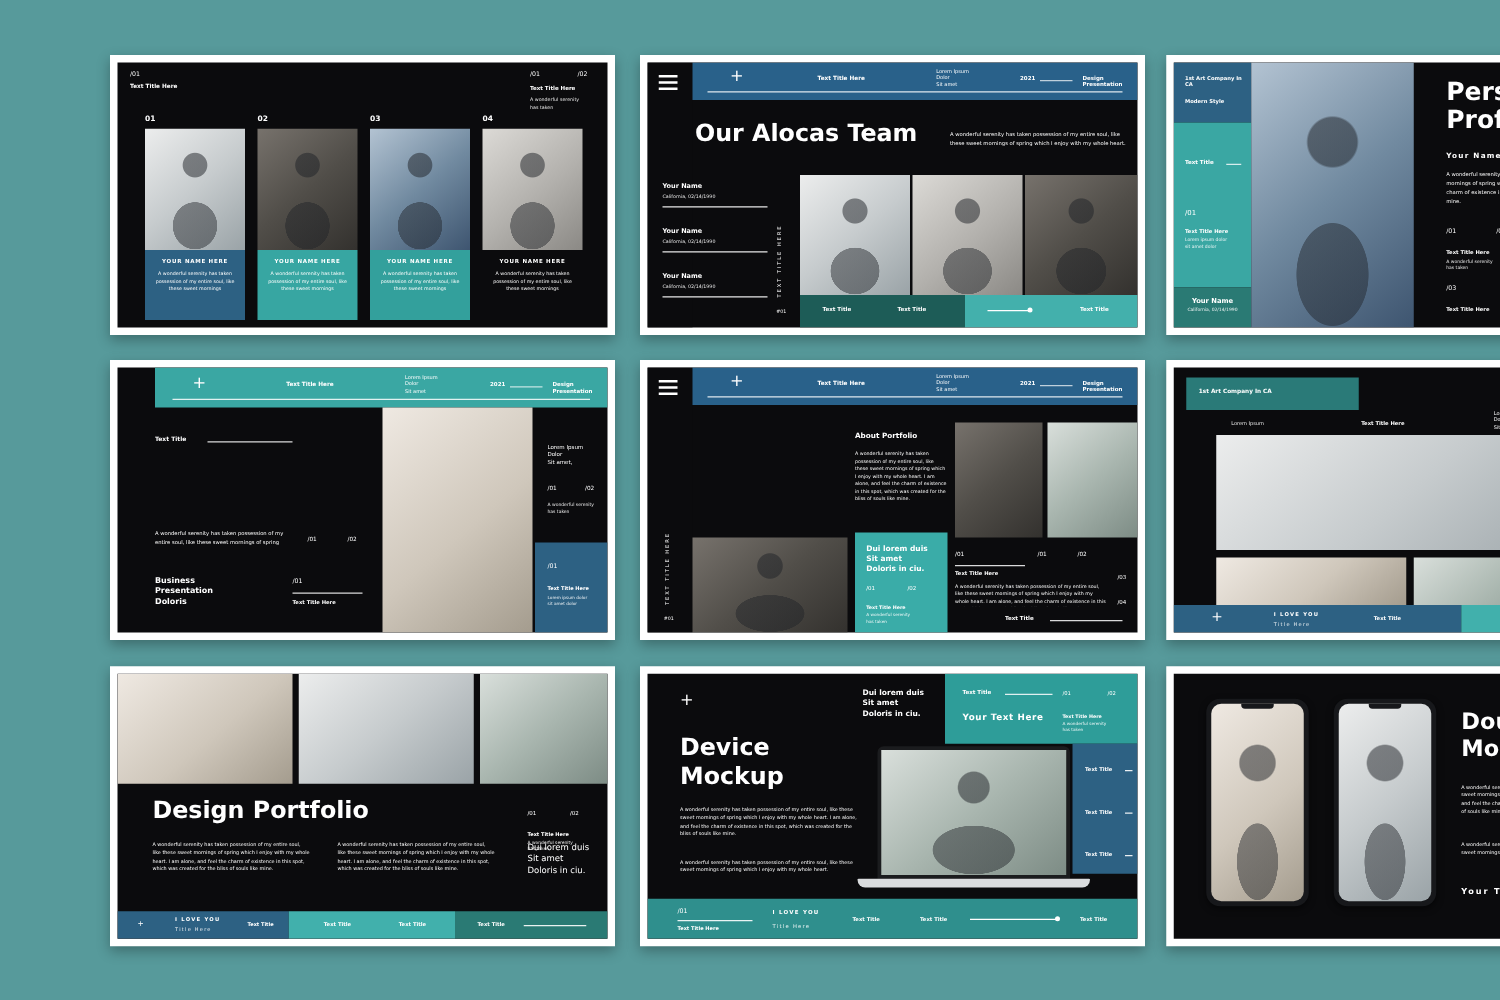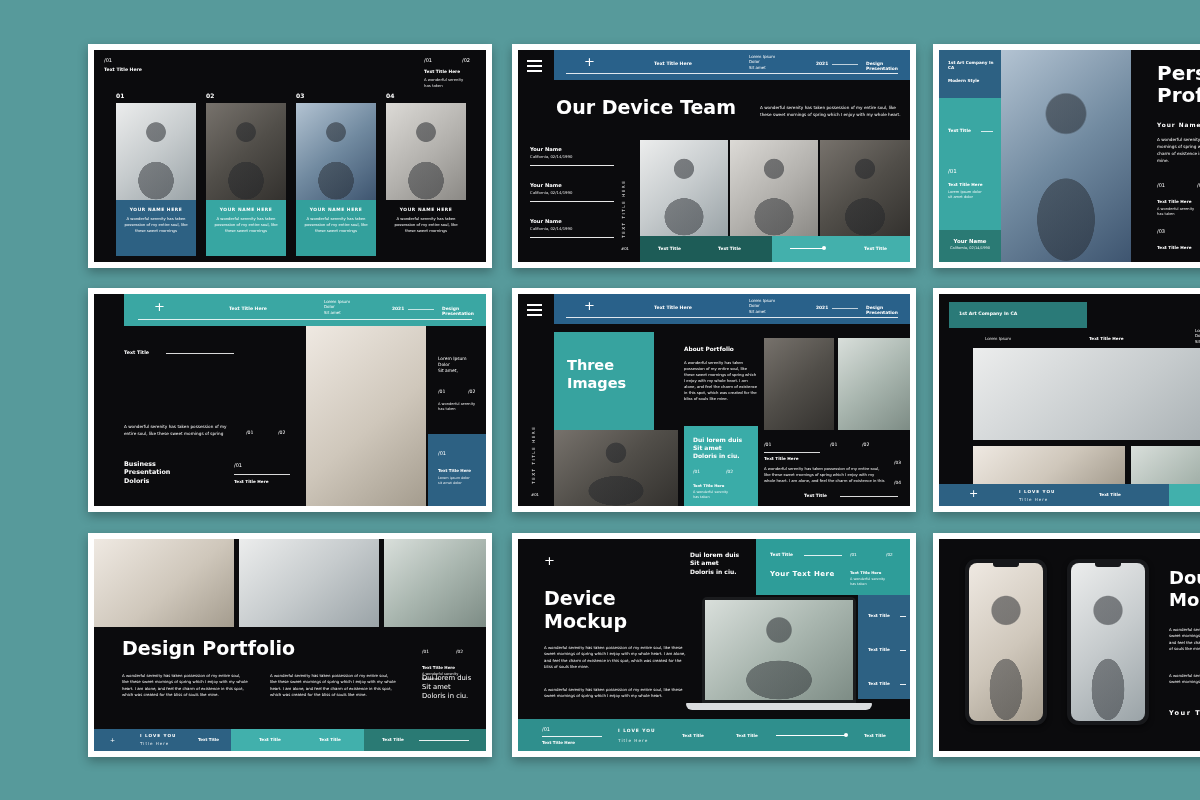--- a/index.html
+++ b/index.html
@@ -80,21 +80,21 @@
     <div class="a" style="left:30px;top:4px;font-size:13px">+</div>
     <div class="a b" style="left:100px;top:11px;font-size:4.6px">Text Title Here</div>
     <div class="a pre" style="left:195px;top:4px;font-size:4px;line-height:1.35">Lorem Ipsum
 Dolor
 Sit amet</div>
     <div class="a b" style="left:262px;top:11px;font-size:4.4px">2021</div>
     <div class="ln" style="left:278px;top:14px;width:26px;opacity:.7"></div>
     <div class="a b" style="left:312px;top:11px;font-size:4.4px">Design Presentation</div>
     <div class="ln" style="left:12px;top:23px;width:332px;opacity:.85"></div>
   </div>
-  <div class="a b" style="left:38px;top:46px;font-size:19px">Our Device Team</div>
+  <div class="a b" style="left:38px;top:46px;font-size:19px">Our Alocas Team</div>
   <div class="a" style="left:242px;top:54px;width:142px;font-size:4.2px;line-height:1.7">A wonderful serenity has taken possession of my entire soul, like these sweet mornings of spring which I enjoy with my whole heart.</div>
   <div class="a" style="left:12px;top:96px;width:86px">
     <div class="b" style="font-size:5.2px">Your Name</div>
     <div style="font-size:3.8px;margin-top:2px;opacity:.9">California, 02/14/1990</div>
     <div style="height:1px;background:#fff;width:84px;margin-top:6px;opacity:.9"></div>
   </div>
   <div class="a" style="left:12px;top:132px;width:86px">
     <div class="b" style="font-size:5.2px">Your Name</div>
     <div style="font-size:3.8px;margin-top:2px;opacity:.9">California, 02/14/1990</div>
     <div style="height:1px;background:#fff;width:84px;margin-top:6px;opacity:.9"></div>
@@ -210,24 +210,20 @@
     <div class="a" style="left:30px;top:4px;font-size:13px">+</div>
     <div class="a b" style="left:100px;top:11px;font-size:4.6px">Text Title Here</div>
     <div class="a pre" style="left:195px;top:4px;font-size:4px;line-height:1.35">Lorem Ipsum
 Dolor
 Sit amet</div>
     <div class="a b" style="left:262px;top:11px;font-size:4.4px">2021</div>
     <div class="ln" style="left:278px;top:14px;width:26px;opacity:.7"></div>
     <div class="a b" style="left:312px;top:11px;font-size:4.4px">Design Presentation</div>
     <div class="ln" style="left:12px;top:23px;width:332px;opacity:.85"></div>
   </div>
-  <div class="a" style="left:36px;top:38px;width:100px;height:98px;background:#37a39f">
-    <div class="b pre" style="font-size:14.5px;line-height:1.25;padding:24px 0 0 13px">Three
-Images</div>
-  </div>
   <div class="photo ph6 fig" style="left:36px;top:136px;width:124px;height:76px"></div>
   <div class="a b" style="left:166px;top:52px;font-size:5.8px">About Portfolio</div>
   <div class="a" style="left:166px;top:66px;width:74px;font-size:3.8px;line-height:1.6">A wonderful serenity has taken possession of my entire soul, like these sweet mornings of spring which I enjoy with my whole heart. I am alone, and feel the charm of existence in this spot, which was created for the bliss of souls like mine.</div>
   <div class="a" style="left:166px;top:132px;width:74px;height:80px;background:#3aaca8">
     <div class="a b pre" style="left:9px;top:10px;font-size:6px;line-height:1.35">Dui lorem duis
 Sit amet
 Doloris in ciu.</div>
     <div class="a" style="left:9px;top:43px;font-size:4.4px">/01</div>
     <div class="a" style="left:42px;top:43px;font-size:4.4px">/02</div>
     <div class="a b" style="left:9px;top:57px;font-size:3.8px">Text Title Here</div>

